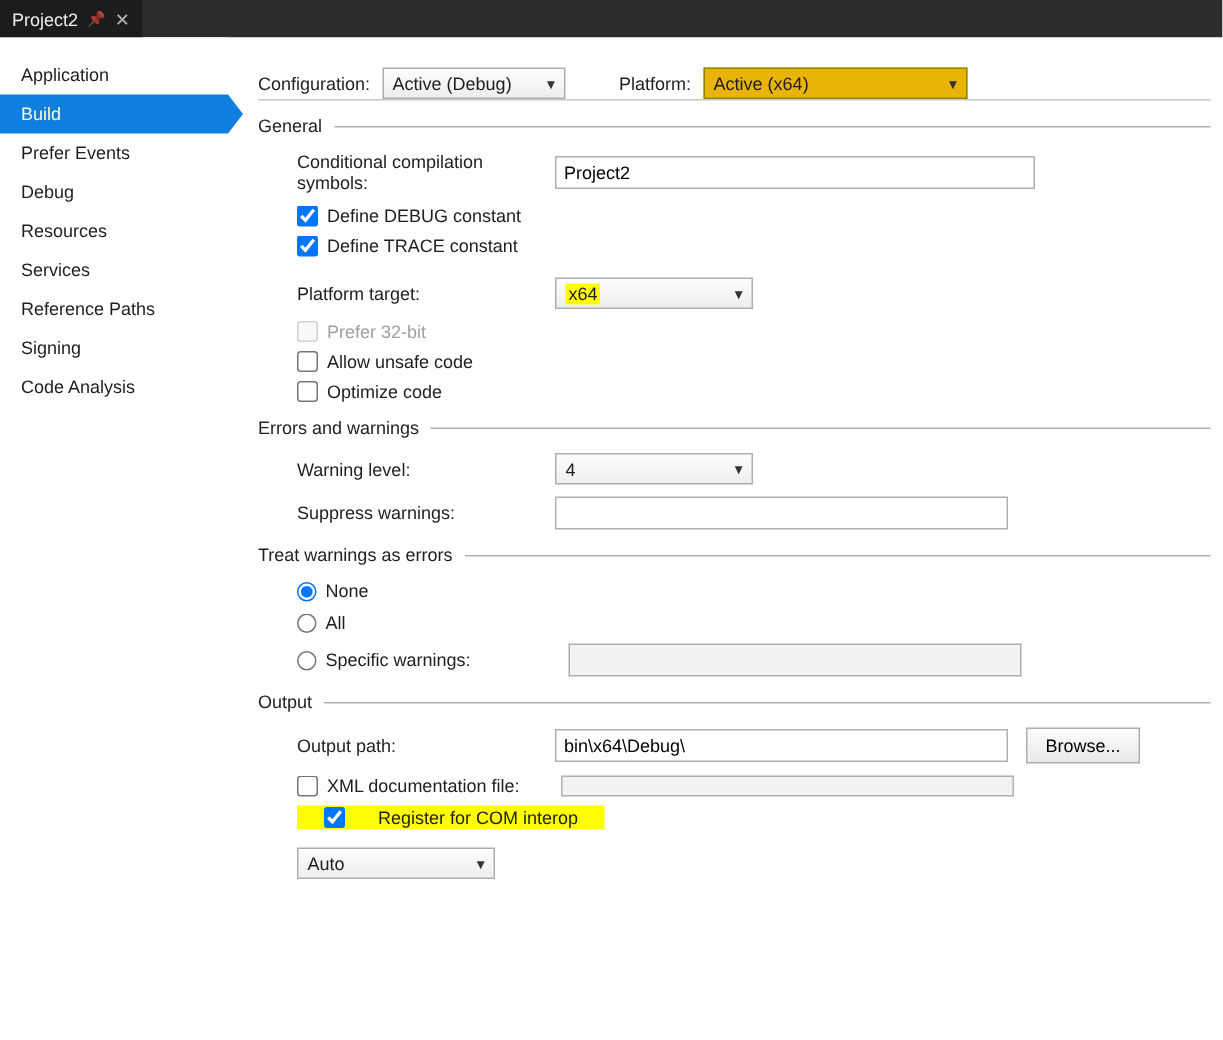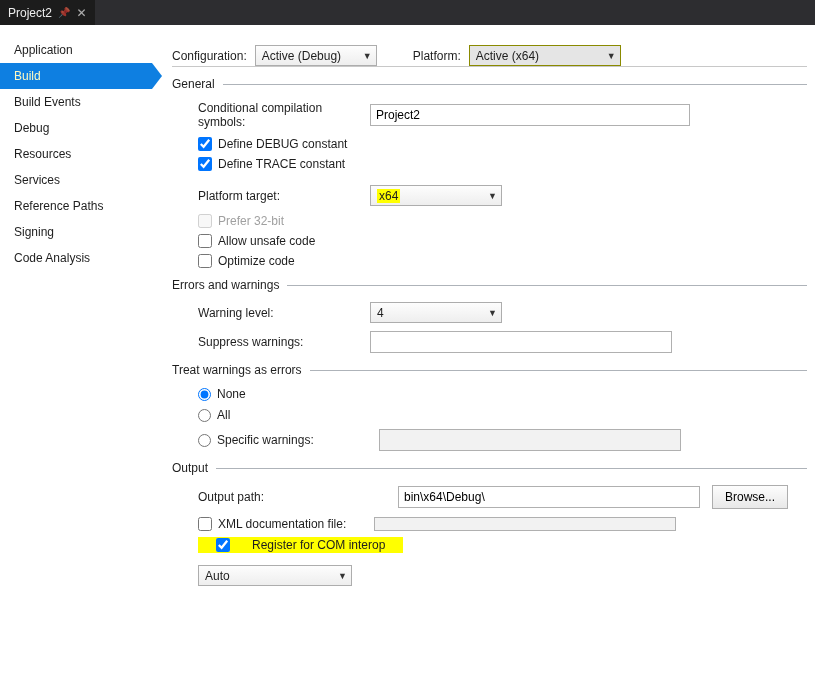--- a/index.html
+++ b/index.html
@@ -47,41 +47,41 @@
     <span>Project2</span>
     <span class="pin">📌</span>
     <span class="close">✕</span>
   </div>
 </div>
 
 <div class="body">
   <div class="sidebar">
     <div class="sidebar-item"><span>Application</span></div>
     <div class="sidebar-item active"><span>Build</span></div>
-    <div class="sidebar-item"><span>Build Events</span></div>
+    <div class="sidebar-item"><span>Prefer Events</span></div>
     <div class="sidebar-item"><span>Debug</span></div>
     <div class="sidebar-item"><span>Resources</span></div>
     <div class="sidebar-item"><span>Services</span></div>
     <div class="sidebar-item"><span>Reference Paths</span></div>
     <div class="sidebar-item"><span>Signing</span></div>
     <div class="sidebar-item"><span>Code Analysis</span></div>
   </div>
 
   <div class="main">
 
     <div class="row toprow">
       <span class="lbl">Configuration:</span>
       <div class="dropdown" style="width:122px">
         <span>Active (Debug)</span>
         <span class="caret">▼</span>
       </div>
       <span style="width:20px"></span>
       <span class="lbl">Platform:</span>
       <span class="hl" style="padding:0;">
-        <span class="dropdown" style="width:152px;background:#e5e5e5;border-color:#8a8a00">
+        <span class="dropdown" style="width:176px;background:#eab308;border-color:#8a8a00">
           <span>Active (x64)</span>
           <span class="caret">▼</span>
         </span>
       </span>
     </div>
     <div class="hr-top"></div>
 
     <div class="section-head">
       <span>General</span>
       <div class="line"></div>
@@ -152,36 +152,36 @@
       <span style="width:156px">Specific warnings:</span>
       <input class="textbox disabled" style="width: 302px;" disabled="" value="">
     </div>
 
     <div class="section-head">
       <span>Output</span>
       <div class="line"></div>
     </div>
     <div class="field">
       <span class="field-label">Output path:</span>
-      <input class="textbox" style="width: 302px; margin-left: 28px;" value="bin\x64\Debug\">
+      <input class="textbox" style="width: 302px;" value="bin\x64\Debug\">
       <span style="width:12px"></span>
       <button class="btn"><span>Browse...</span></button>
     </div>
     <div class="check" style="margin-top:0">
       <input type="checkbox" style="">
       <span style="width:150px">XML documentation file:</span>
       <input class="textbox disabled" style="width: 302px;" disabled="" value="">
     </div>
     <div class="check">
       <span class="hl" style="display:inline-flex;align-items:center;gap:22px;padding:1px 18px;">
         <input type="checkbox" checked="" style="">
         <span>Register for COM interop</span>
       </span>
     </div>
     <div class="field" style="margin-top:12px">
-      <div class="dropdown" style="width:154px">
+      <div class="dropdown" style="width:132px">
         <span>Auto</span>
         <span class="caret">▼</span>
       </div>
     </div>
 
   </div>
 </div>
 
 </body></html>

